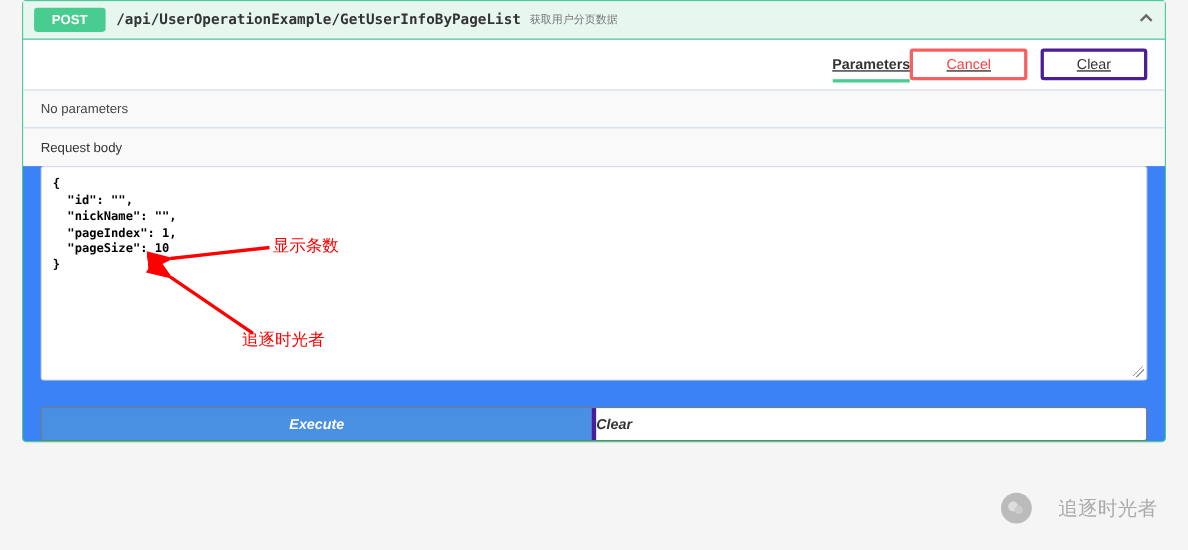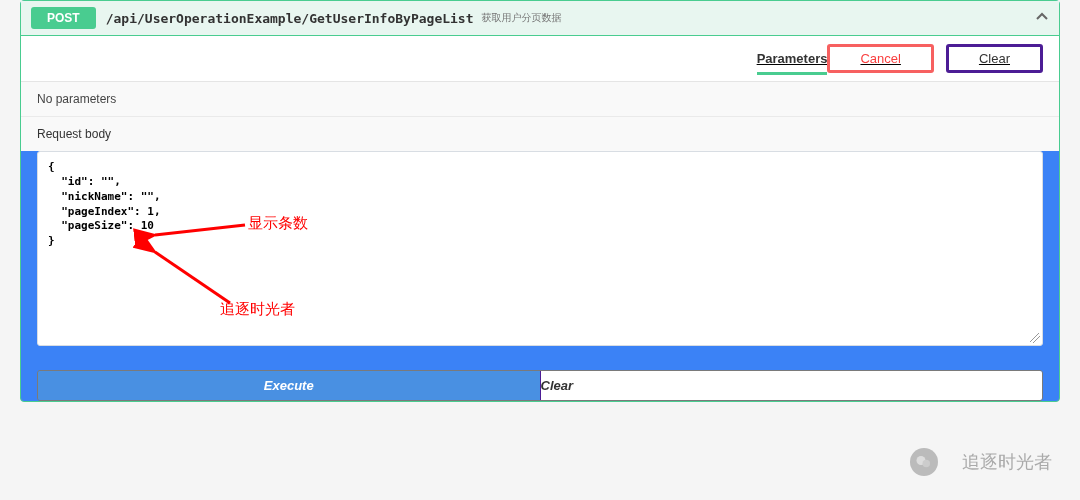--- a/index.html
+++ b/index.html
@@ -158,21 +158,21 @@
     .exec-btn {
       flex: 1;
       background: #4990e2;
       color: #fff;
       font-weight: bold;
       font-style: italic;
       font-size: 13px;
       padding: 7px 0;
       text-align: center;
       cursor: pointer;
-      border-right: 1px solid #4c1d95;
+      border-right: 4px solid #4c1d95;
     }
     .clear-btn {
       flex: 1;
       background: #fff;
       color: #333;
       font-weight: bold;
       font-style: italic;
       font-size: 13px;
       padding: 7px 0;
       cursor: pointer;

